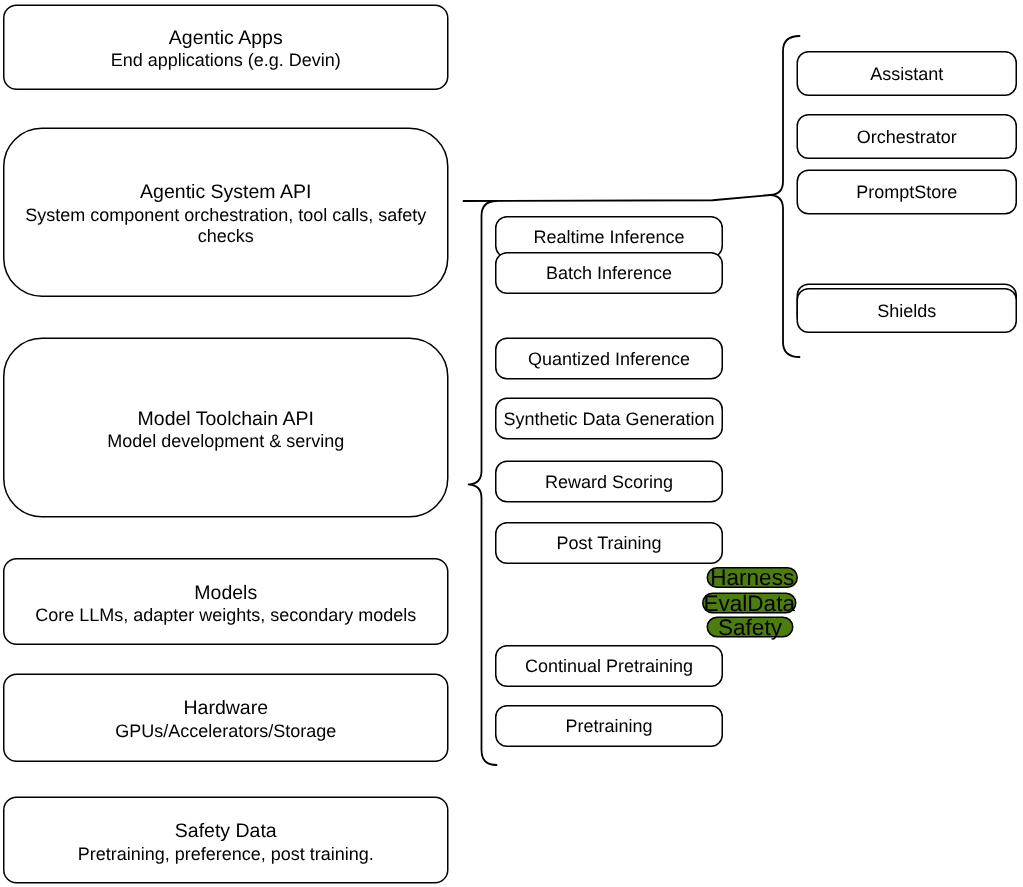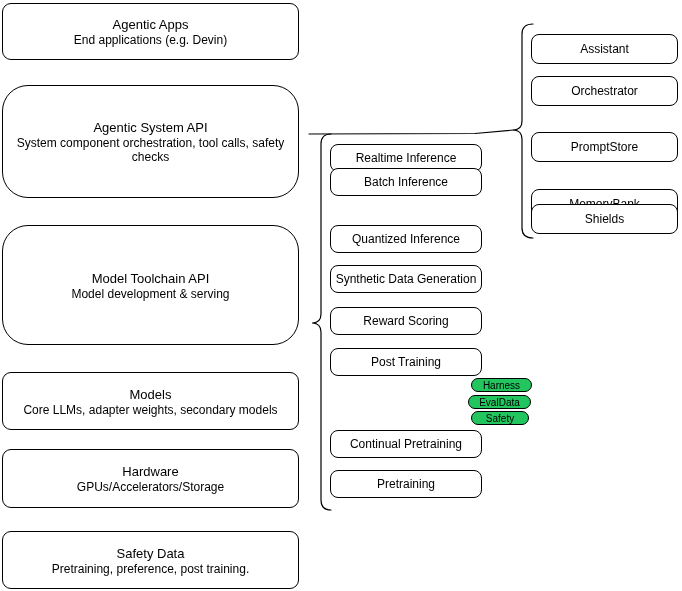--- a/index.html
+++ b/index.html
@@ -44,24 +44,24 @@
     left: 330px; width: 152px; height: 28px;
     border-radius: 8px; font-size: 12px;
   }
   .rbox {
     left: 531px; width: 147px; height: 30px;
     border-radius: 8px; font-size: 12px;
   }
   .pill {
     position: absolute;
     box-sizing: border-box;
-    background: #22c55e;
+    background: #4d7c0f;
     border: 1.2px solid #000000;
     border-radius: 8px;
-    font-size: 10px;
+    font-size: 15px;
     display: flex;
     align-items: center;
     justify-content: center;
     text-align: center;
     z-index: 3;
   }
 </style>
 </head>
 <body>
 
@@ -111,17 +111,17 @@
   <div class="node mbox" style="top:348px;">Post Training</div>
   <div class="node mbox" style="top:430px;">Continual Pretraining</div>
   <div class="node mbox" style="top:470px;">Pretraining</div>
 
   <div class="pill" style="left:471px;top:378px;width:61px;height:14px;">Harness</div>
   <div class="pill" style="left:468px;top:395px;width:63px;height:14px;">EvalData</div>
   <div class="pill" style="left:471px;top:411px;width:58px;height:14px;">Safety</div>
 
   <div class="node rbox" style="top:34px;">Assistant</div>
   <div class="node rbox" style="top:76px;">Orchestrator</div>
-  <div class="node rbox" style="top:132px;">PromptStore</div>
+  <div class="node rbox" style="top:113px;">PromptStore</div>
   <div class="node rbox" style="top:161px;margin-top:28px;">MemoryBank</div>
-  <div class="node rbox" style="top:204px;">Shields</div>
+  <div class="node rbox" style="top:192px;">Shields</div>
 
 </div>
 
 </body></html>

